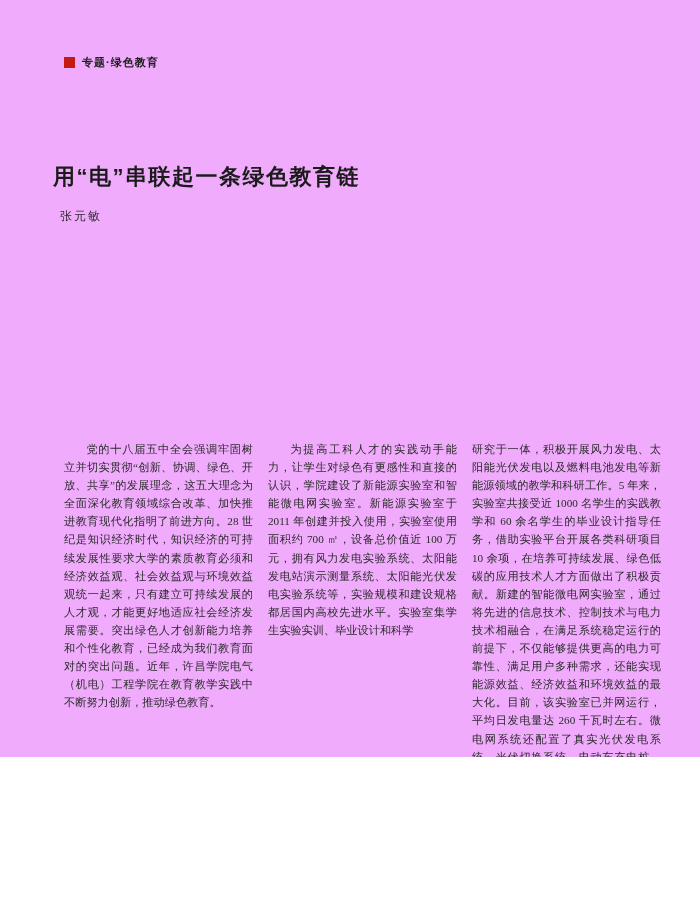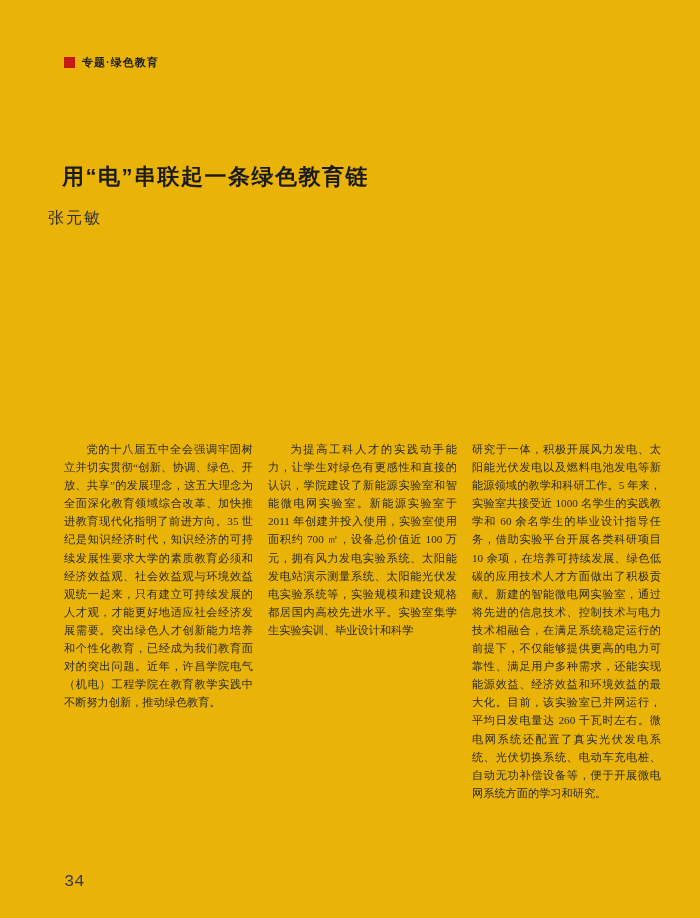--- a/index.html
+++ b/index.html
@@ -1,21 +1,21 @@
 <!DOCTYPE html>
 <html><head>
 <meta charset="utf-8">
 <style>
   * { box-sizing: border-box; }
   html, body { margin: 0; padding: 0; background: #ffffff; }
   .page {
     position: relative;
     width: 700px;
-    height: 918px;
-    background: #eab308;
+    height: 757px;
+    background: #f0abfc;
     margin: 0 auto;
     overflow: hidden;
     font-family: "Liberation Serif", "DejaVu Serif", serif;
   }
   .section-header {
     position: absolute;
     left: 64px;
     top: 55px;
     display: flex;
     align-items: center;
@@ -29,35 +29,35 @@
   }
   .section-label {
     font-family: "Liberation Sans", "DejaVu Sans", sans-serif;
     font-weight: bold;
     font-size: 11px;
     color: #1f1f1f;
     letter-spacing: 1px;
   }
   .title {
     position: absolute;
-    left: 62px;
+    left: 53px;
     top: 162px;
     margin: 0;
     font-family: "Liberation Sans", "DejaVu Sans", sans-serif;
     font-weight: bold;
     font-size: 22px;
     color: #1b1b1b;
     letter-spacing: 1.5px;
     white-space: nowrap;
   }
   .author {
     position: absolute;
-    left: 48px;
+    left: 60px;
     top: 208px;
-    font-size: 16px;
+    font-size: 12px;
     color: #2e2e2e;
     letter-spacing: 2px;
   }
   .columns {
     position: absolute;
     left: 64px;
     top: 440px;
     width: 597px;
     display: flex;
     gap: 15px;
@@ -92,21 +92,21 @@
     <span class="section-label">专题·绿色教育</span>
   </div>
 
   <h1 class="title">用“电”串联起一条绿色教育链</h1>
 
   <div class="author">张元敏</div>
 
   <div class="columns">
 
     <div class="col">
-      <p class="p-indent">党的十八届五中全会强调牢固树立并切实贯彻“创新、协调、绿色、开放、共享”的发展理念，这五大理念为全面深化教育领域综合改革、加快推进教育现代化指明了前进方向。35 世纪是知识经济时代，知识经济的可持续发展性要求大学的素质教育必须和经济效益观、社会效益观与环境效益观统一起来，只有建立可持续发展的人才观，才能更好地适应社会经济发展需要。突出绿色人才创新能力培养和个性化教育，已经成为我们教育面对的突出问题。近年，许昌学院电气（机电）工程学院在教育教学实践中不断努力创新，推动绿色教育。</p>
+      <p class="p-indent">党的十八届五中全会强调牢固树立并切实贯彻“创新、协调、绿色、开放、共享”的发展理念，这五大理念为全面深化教育领域综合改革、加快推进教育现代化指明了前进方向。28 世纪是知识经济时代，知识经济的可持续发展性要求大学的素质教育必须和经济效益观、社会效益观与环境效益观统一起来，只有建立可持续发展的人才观，才能更好地适应社会经济发展需要。突出绿色人才创新能力培养和个性化教育，已经成为我们教育面对的突出问题。近年，许昌学院电气（机电）工程学院在教育教学实践中不断努力创新，推动绿色教育。</p>
     </div>
 
     <div class="col">
       <p class="p-indent">为提高工科人才的实践动手能力，让学生对绿色有更感性和直接的认识，学院建设了新能源实验室和智能微电网实验室。新能源实验室于 2011 年创建并投入使用，实验室使用面积约 700 ㎡，设备总价值近 100 万元，拥有风力发电实验系统、太阳能发电站演示测量系统、太阳能光伏发电实验系统等，实验规模和建设规格都居国内高校先进水平。实验室集学生实验实训、毕业设计和科学</p>
     </div>
 
     <div class="col">
       <p class="p-cont">研究于一体，积极开展风力发电、太阳能光伏发电以及燃料电池发电等新能源领域的教学和科研工作。5 年来，实验室共接受近 1000 名学生的实践教学和 60 余名学生的毕业设计指导任务，借助实验平台开展各类科研项目 10 余项，在培养可持续发展、绿色低碳的应用技术人才方面做出了积极贡献。新建的智能微电网实验室，通过将先进的信息技术、控制技术与电力技术相融合，在满足系统稳定运行的前提下，不仅能够提供更高的电力可靠性、满足用户多种需求，还能实现能源效益、经济效益和环境效益的最大化。目前，该实验室已并网运行，平均日发电量达 260 千瓦时左右。微电网系统还配置了真实光伏发电系统、光伏切换系统、电动车充电桩、自动无功补偿设备等，便于开展微电网系统方面的学习和研究。</p>
     </div>
 

